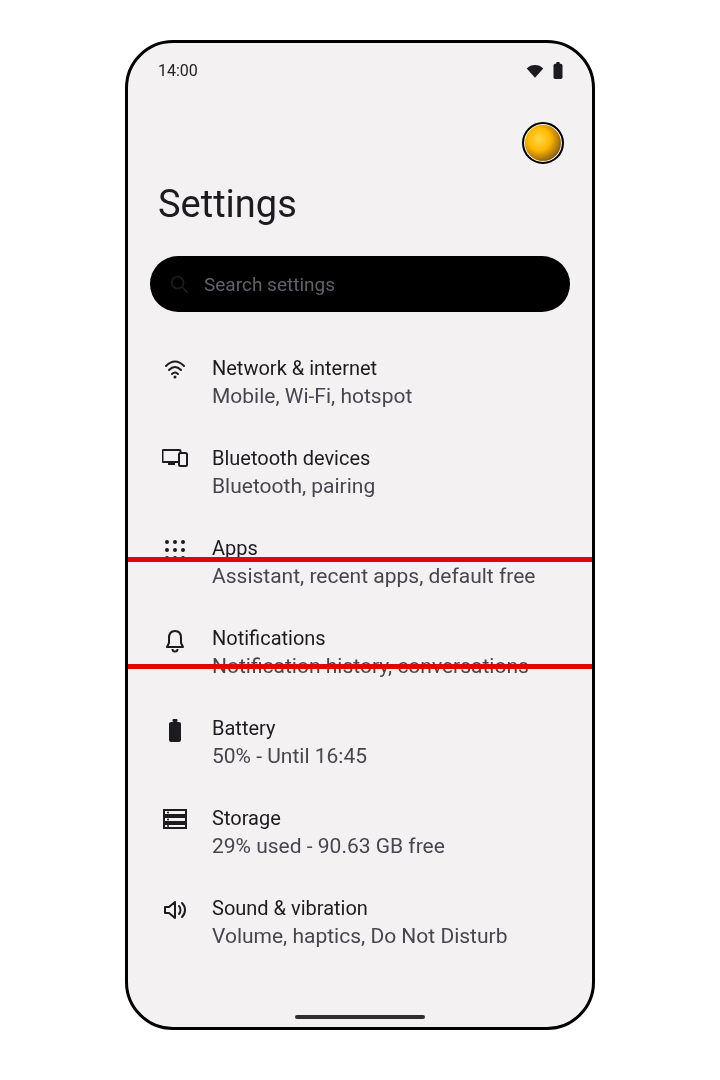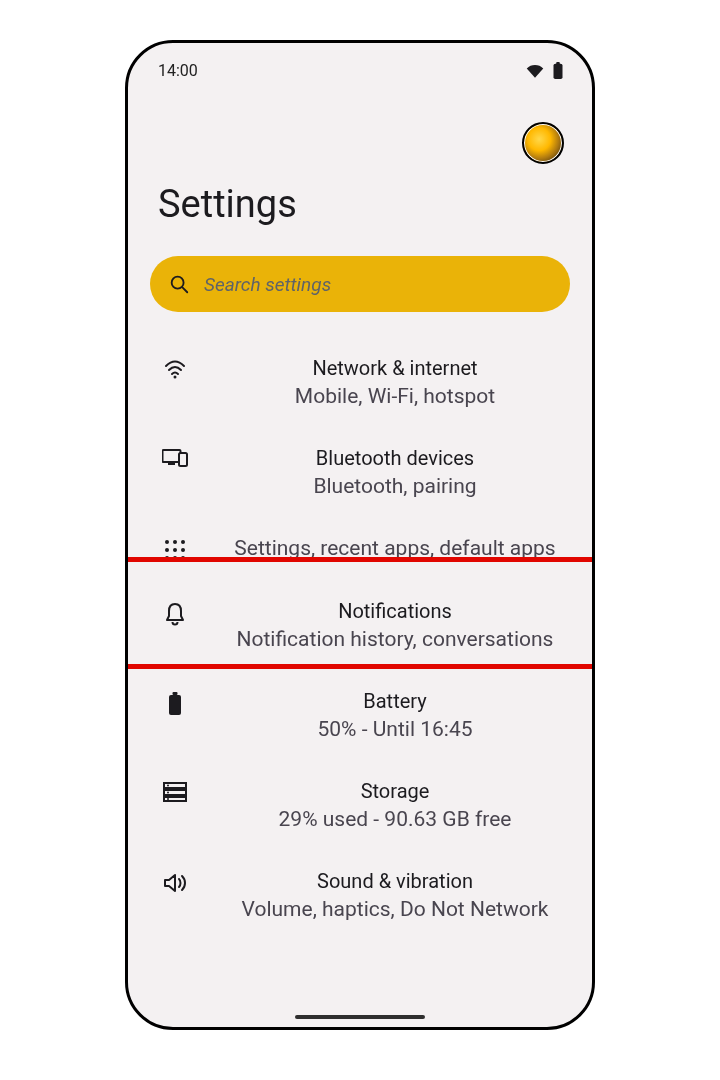--- a/index.html
+++ b/index.html
@@ -51,39 +51,37 @@
   .title {
     font-size: 38px;
     font-weight: 400;
     color: #1c1b1f;
     padding: 18px 22px 30px 30px;
   }
   .search {
     margin: 0 22px 26px;
     height: 56px;
     border-radius: 30px;
-    background: #eab308;
+    background: #000000;
     display: flex;
     align-items: center;
     padding: 0 18px;
     gap: 14px;
     color: #5f6368;
     font-size: 19px;
-    font-style: italic;
   }
   .list {
     padding: 0;
   }
   .item {
     display: flex;
     align-items: flex-start;
     gap: 22px;
     padding: 18px 14px 20px 32px;
     position: relative;
-    text-align: center;
   }
   .icon-slot {
     width: 30px;
     display: flex;
     justify-content: center;
     align-items: center;
     padding-top: 3px;
     color: #1c1b1f;
   }
   .item-text { flex: 1; }
@@ -194,21 +192,22 @@
             <circle cx="19" cy="3" r="2" fill="#1c1b1f"></circle>
           <circle cx="3" cy="11" r="2" fill="#1c1b1f"></circle>
             <circle cx="11" cy="11" r="2" fill="#1c1b1f"></circle>
             <circle cx="19" cy="11" r="2" fill="#1c1b1f"></circle>
           <circle cx="3" cy="19" r="2" fill="#1c1b1f"></circle>
             <circle cx="11" cy="19" r="2" fill="#1c1b1f"></circle>
             <circle cx="19" cy="19" r="2" fill="#1c1b1f"></circle>
         </svg>
       </span>
       <div class="item-text">
-        <div class="item-sub">Settings, recent apps, default apps</div>
+        <div class="item-title">Apps</div>
+        <div class="item-sub">Assistant, recent apps, default free</div>
       </div>
     </div>
 
     <div class="item">
       <span class="icon-slot">
         <svg width="22" height="24" viewBox="0 0 22 24">
           <path d="M11 2 C7 2 5 5 5 9 L5 14 L3 18 L19 18 L17 14 L17 9 C17 5 15 2 11 2 Z" fill="none" stroke="#1c1b1f" stroke-width="2" stroke-linejoin="round"></path>
           <path d="M8.5 20 a2.5 2.5 0 0 0 5 0" fill="none" stroke="#1c1b1f" stroke-width="2"></path>
         </svg>
       </span>
@@ -251,21 +250,21 @@
     <div class="item">
       <span class="icon-slot">
         <svg width="24" height="22" viewBox="0 0 24 22">
           <path d="M2 8 L6 8 L12 3 L12 19 L6 14 L2 14 Z" fill="none" stroke="#1c1b1f" stroke-width="2" stroke-linejoin="round"></path>
           <path d="M16 7 C18 9 18 13 16 15" fill="none" stroke="#1c1b1f" stroke-width="2" stroke-linecap="round"></path>
           <path d="M19 4 C23 8 23 14 19 18" fill="none" stroke="#1c1b1f" stroke-width="2" stroke-linecap="round"></path>
         </svg>
       </span>
       <div class="item-text">
         <div class="item-title">Sound &amp; vibration</div>
-        <div class="item-sub">Volume, haptics, Do Not Network</div>
+        <div class="item-sub">Volume, haptics, Do Not Disturb</div>
       </div>
     </div>
 
   </div>
 
   <div class="highlight"></div>
   <div class="nav-handle"></div>
 </div>
 
 </body></html>

